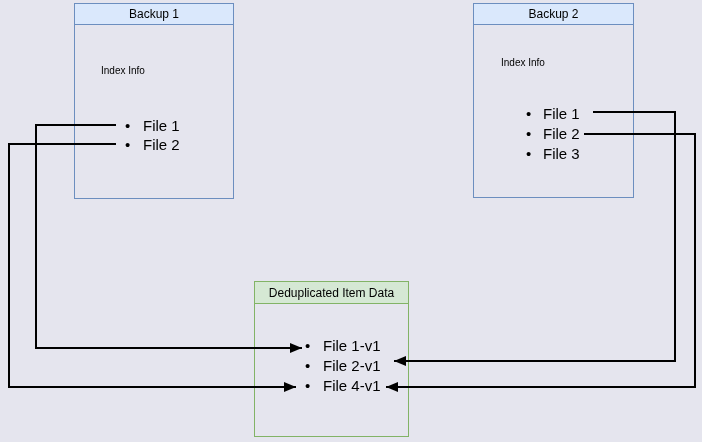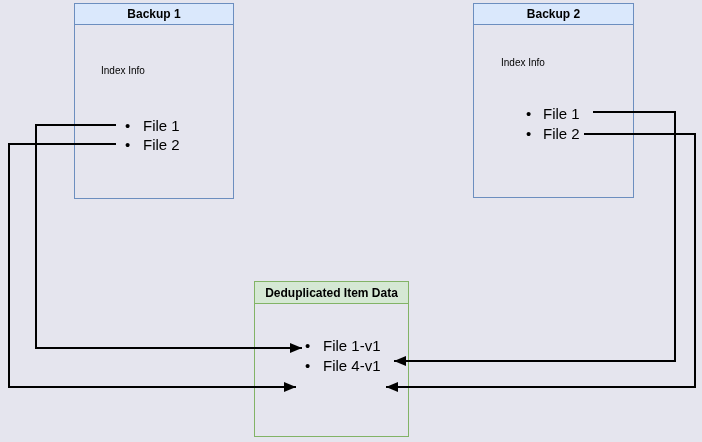--- a/index.html
+++ b/index.html
@@ -10,21 +10,21 @@
     font-family:"Liberation Sans", sans-serif;
     color:#000;
     overflow:hidden;
   }
   .box{position:absolute;border:1px solid;box-sizing:border-box;background:transparent;}
   .box.blue{border-color:#6C8EBF;}
   .box.green{border-color:#82B366;}
   .box-header{
     position:absolute;left:0;right:0;top:0;
     display:flex;align-items:center;justify-content:center;
-    font-weight:bold;font-size:12px;
+    font-weight:normal;font-size:12px;
     border-bottom:1px solid;
   }
   .blue .box-header{background:#DAE8FC;border-color:#6C8EBF;height:20px;}
   .green .box-header{background:#D5E8D4;border-color:#82B366;height:21px;}
   .index-label{position:absolute;font-size:10px;line-height:20px;white-space:nowrap;}
   ul.files{
     position:absolute;margin:0;padding:0;list-style:none;
     font-size:15px;white-space:nowrap;
   }
   ul.files li{position:relative;}
@@ -63,27 +63,29 @@
       <li>File 2</li>
     </ul>
   </div>
 
   <div class="box blue" id="backup2">
     <div class="box-header">Backup 2</div>
     <div class="index-label">Index Info</div>
     <ul class="files">
       <li>File 1</li>
       <li>File 2</li>
+      <li>File 3</li>
     </ul>
   </div>
 
   <div class="box green" id="dedup">
     <div class="box-header">Deduplicated Item Data</div>
     <ul class="files">
       <li>File 1-v1</li>
+      <li>File 2-v1</li>
       <li>File 4-v1</li>
     </ul>
   </div>
 
   <svg class="arrows" viewBox="0 0 702 442" xmlns="http://www.w3.org/2000/svg">
     <defs>
       <marker id="ah" markerUnits="userSpaceOnUse" markerWidth="14" markerHeight="12" refX="12" refY="5" orient="auto">
         <path d="M0,0 L12,5 L0,10 Z" fill="#000"></path>
       </marker>
     </defs>

